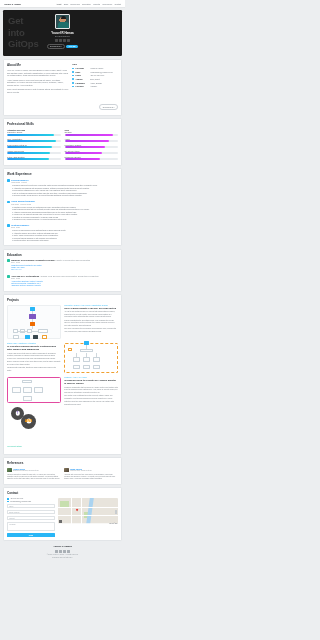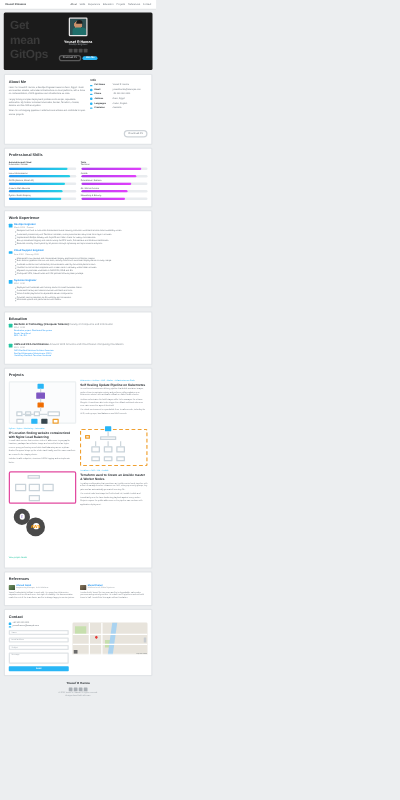--- a/index.html
+++ b/index.html
@@ -251,21 +251,21 @@
       <div class="navlink">Projects</div>
       <div class="navlink">References</div>
       <div class="navlink">Contact</div>
     </div>
   </div>
 
   <div class="hero-wrap">
     <div class="hero">
       <div class="hero-bgtext">
         <span>Get</span>
-        <span>mean</span>
+        <span>into</span>
         <span>GitOps</span>
       </div>
       <div class="hero-card">
         <div class="avatar"></div>
         <div class="hero-name">Yousef R Hamza</div>
         <div class="hero-role">DevOps Engineer</div>
         <div class="hero-socials">
           <div class="soc"></div>
           <div class="soc"></div>
           <div class="soc"></div>

